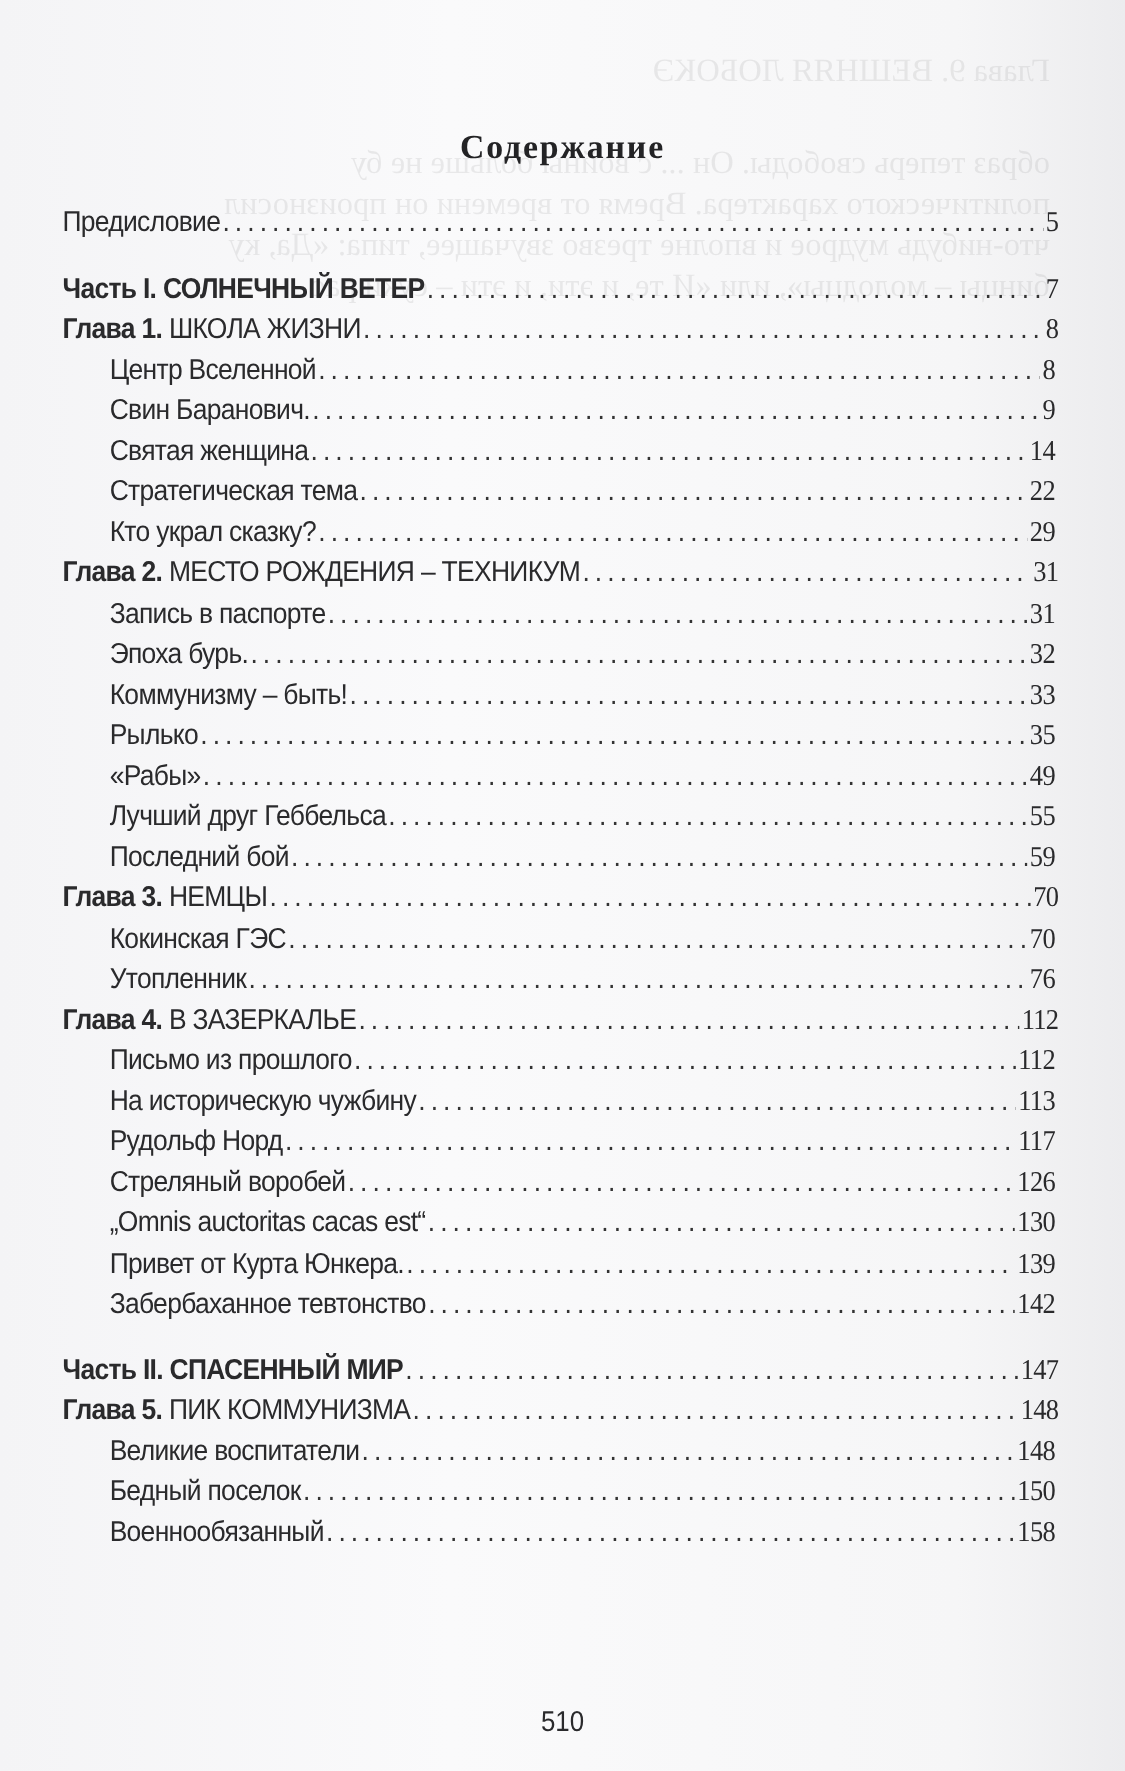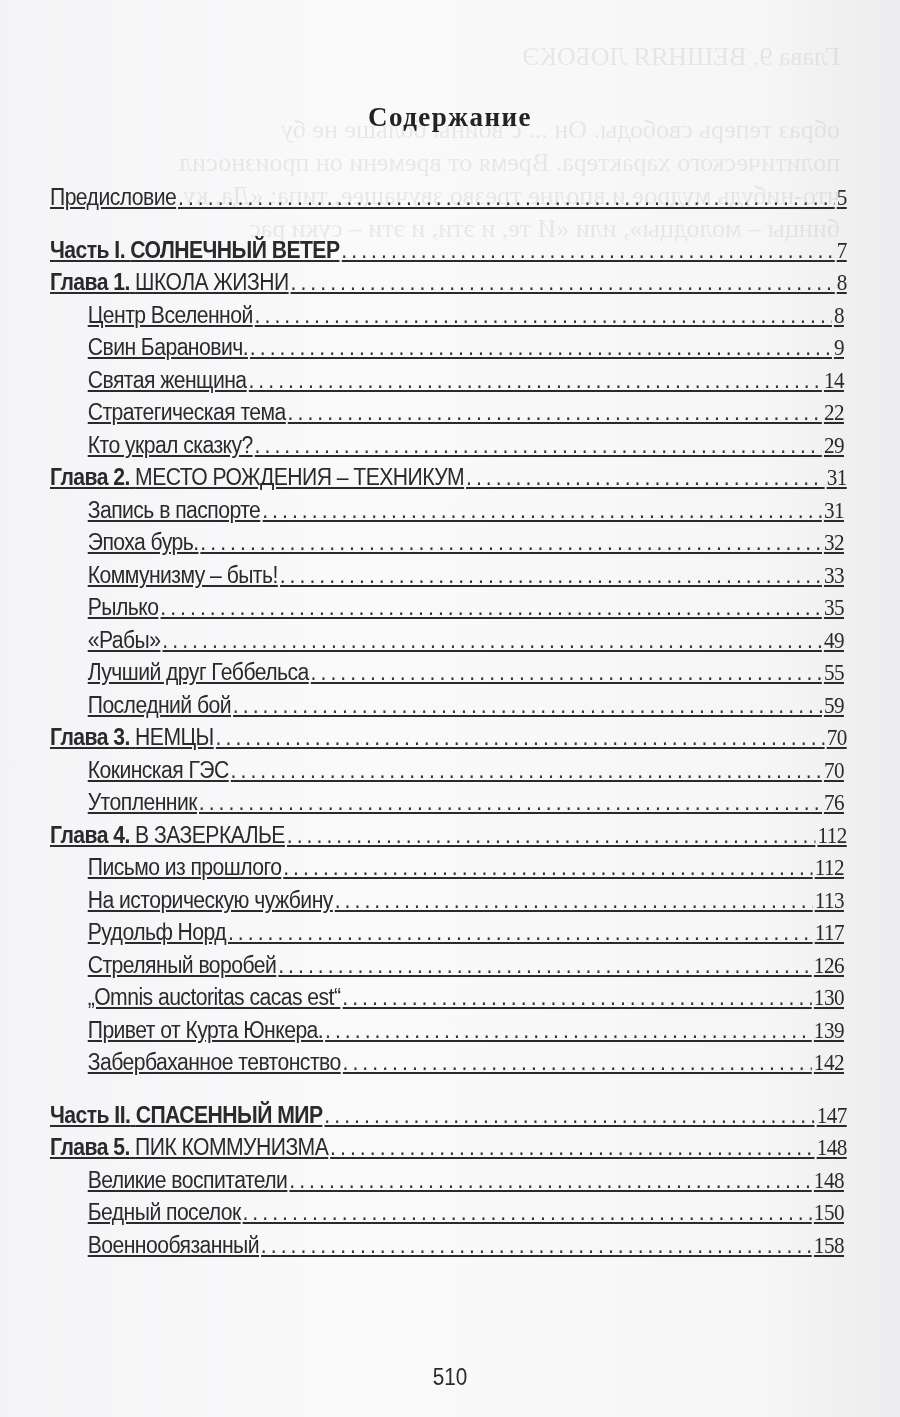--- a/index.html
+++ b/index.html
@@ -20,21 +20,21 @@
     font-size: 26px; line-height: 33px; overflow: hidden;
     transform: scaleX(-1);
   }
   .bleed div { white-space: nowrap; padding-left: 60px; }
   .title {
     position: absolute; left: 0; width: 900px; top: 84px;
     text-align: center; font-size: 27px; font-weight: bold; letter-spacing: 1.5px;
     font-family: "Liberation Serif", serif;
     color: #232325;
   }
-  .toc { position: absolute; left: 50px; top: 184px; width: 797px; text-decoration: underline; }
+  .toc { position: absolute; left: 50px; top: 164px; width: 797px; }
   .row {
     display: flex; align-items: baseline;
     height: 32.5px; font-size: 23px;
     font-family: "Liberation Sans", sans-serif;
     letter-spacing: -0.6px;
     transform: scaleX(0.92); transform-origin: left;
     width: 866px;
   }
   .row.sub { padding-left: 41px; width: 822px; }
   .row.gap { margin-top: 20px; }

